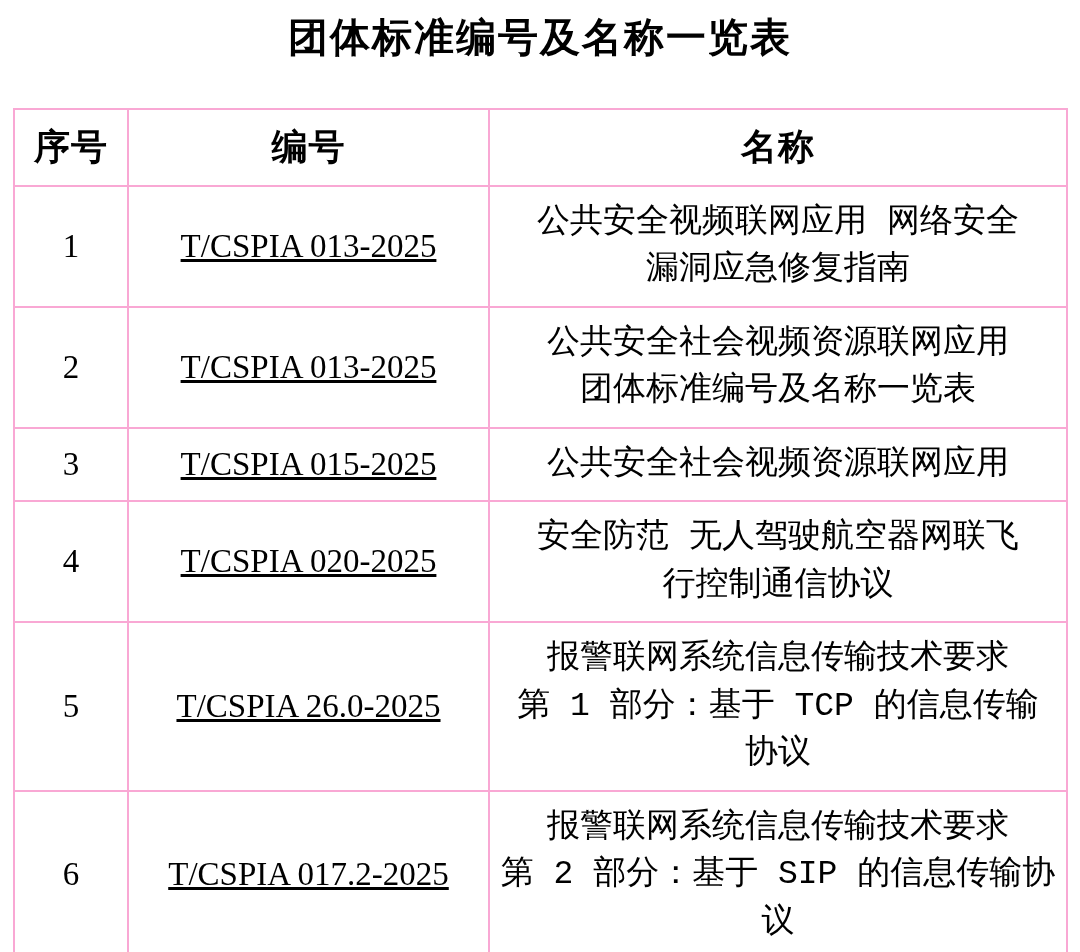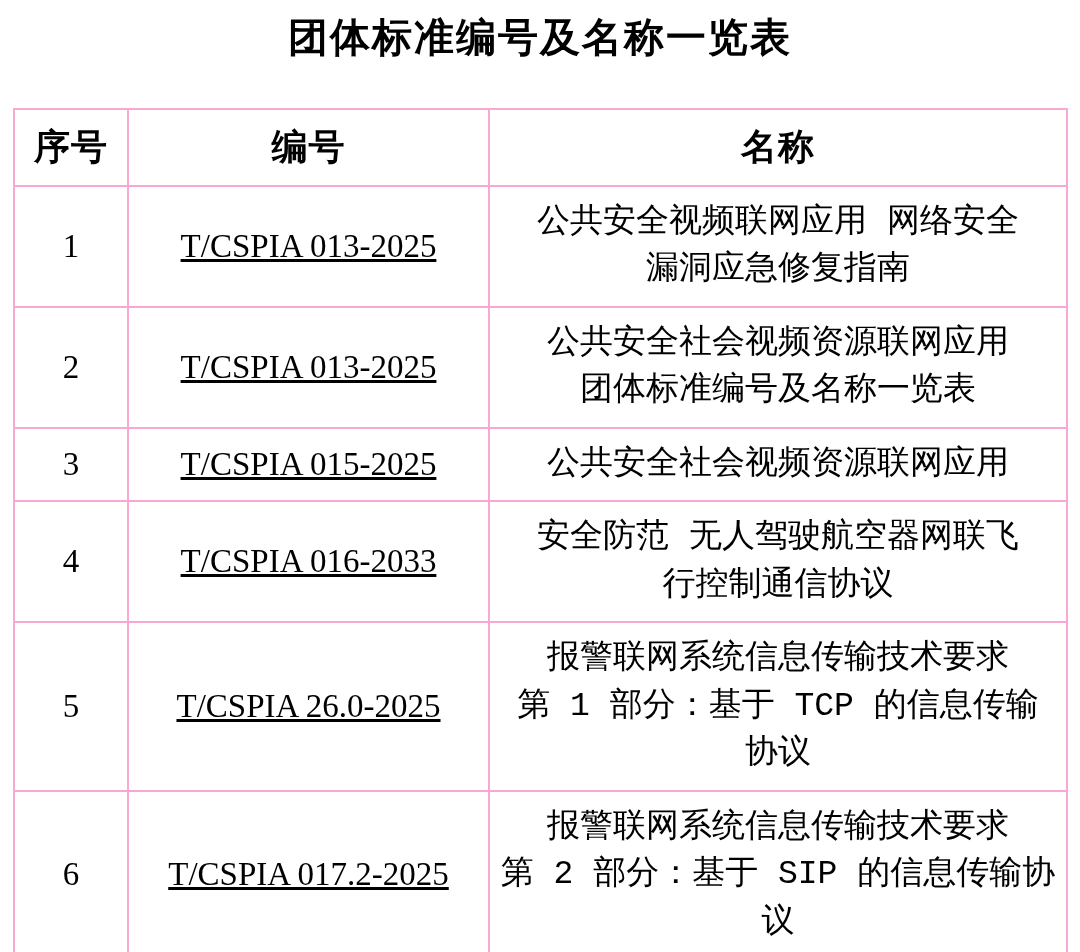--- a/index.html
+++ b/index.html
@@ -104,21 +104,21 @@
         <td class="cell-name">公共安全社会视频资源联网应用
 团体标准编号及名称一览表</td>
       </tr>
       <tr>
         <td class="cell-no">3</td>
         <td class="cell-code">T/CSPIA 015-2025</td>
         <td class="cell-name">公共安全社会视频资源联网应用</td>
       </tr>
       <tr>
         <td class="cell-no">4</td>
-        <td class="cell-code">T/CSPIA 016-2033</td>
+        <td class="cell-code">T/CSPIA 020-2025</td>
         <td class="cell-name">安全防范 无人驾驶航空器网联飞
 行控制通信协议</td>
       </tr>
       <tr>
         <td class="cell-no">5</td>
         <td class="cell-code">T/CSPIA 26.0-2025</td>
         <td class="cell-name">报警联网系统信息传输技术要求
 第 1 部分：基于 TCP 的信息传输
 协议</td>
       </tr>

